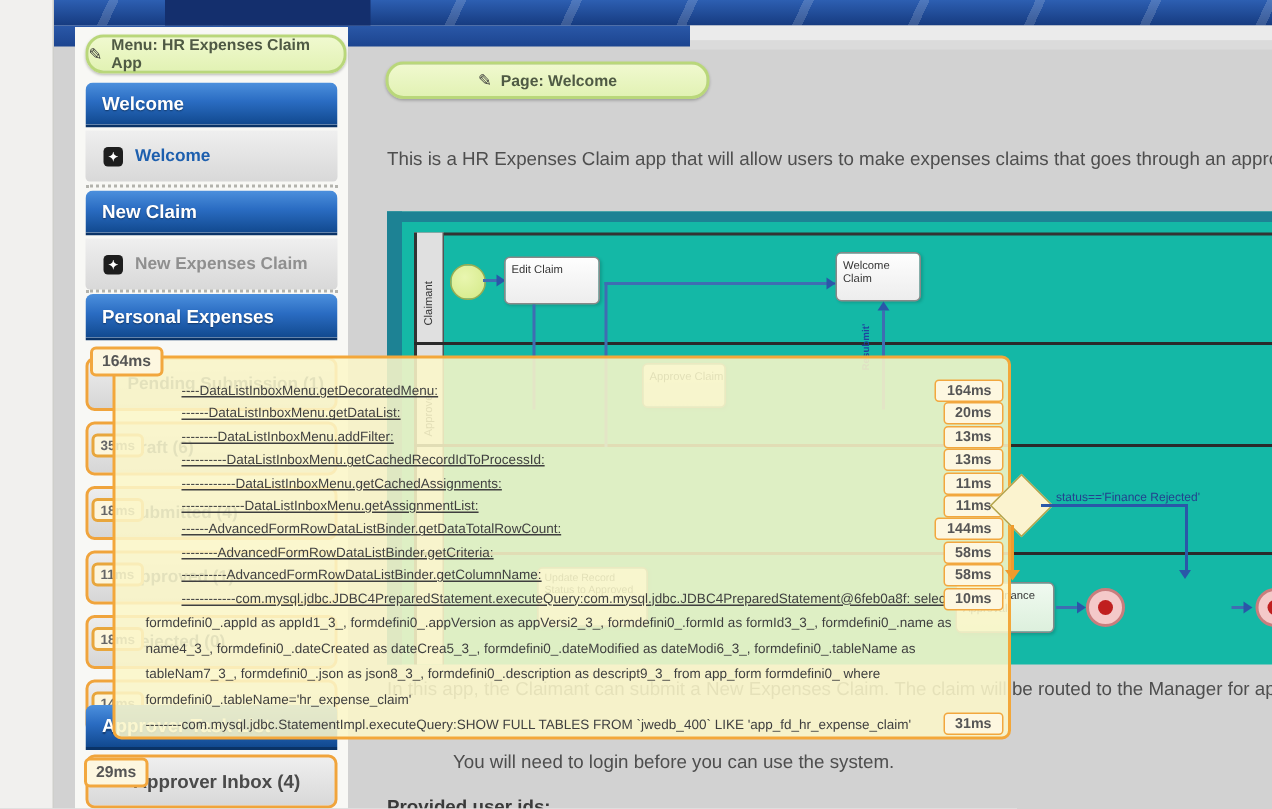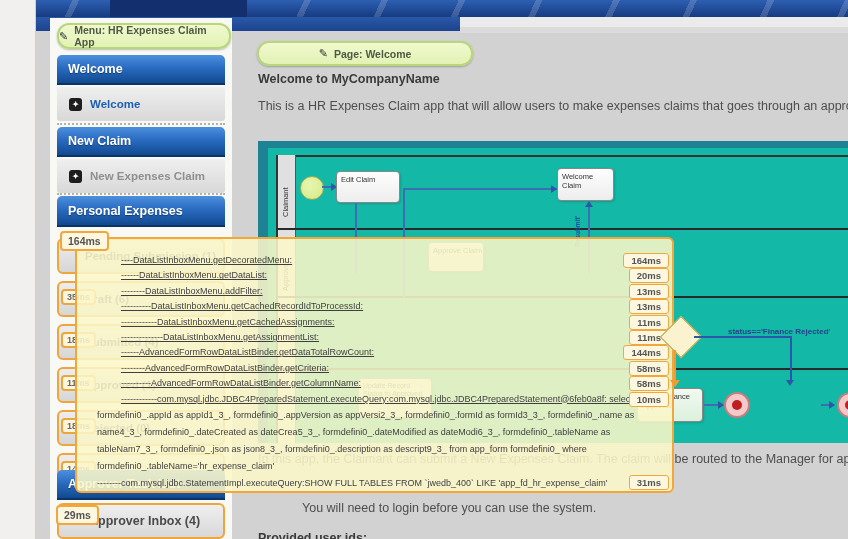--- a/index.html
+++ b/index.html
@@ -80,21 +80,21 @@
   .arr-up{position:absolute;width:0;height:0;border-left:4px solid transparent;border-right:4px solid transparent;border-bottom:6px solid #2a57a8;}
   .arr-dn{position:absolute;width:0;height:0;border-left:4px solid transparent;border-right:4px solid transparent;border-top:6px solid #2a57a8;}
   .rot-lbl{position:absolute;writing-mode:vertical-rl;transform:rotate(180deg);
       font-size:6.5px;font-weight:bold;color:#1e46a0;}
   .faint-node{opacity:.9;}
   .end-ev{position:absolute;width:26px;height:26px;border-radius:50%;background:#f4c9c9;
       border:2px solid #c97d7d;box-sizing:border-box;}
   .end-ev::after{content:"";position:absolute;left:6px;top:6px;width:10px;height:10px;border-radius:50%;background:#c01f1f;}
   .gateway{left:666px;top:322px;width:30px;height:30px;transform:rotate(45deg);
       background:#fbf3cf;border:1.5px solid #b3a44c;z-index:6;box-sizing:border-box;}
-  .status-lbl{left:728px;top:327px;font-size:8px;font-weight:bold;color:#23418e;z-index:6;white-space:nowrap;}
+  .status-lbl{left:704px;top:327px;font-size:8px;font-weight:normal;color:#23418e;z-index:6;white-space:nowrap;}
   .flow-h{left:694px;top:336px;width:98px;height:2px;background:#2a57a8;z-index:6;}
   .flow-v{left:790px;top:336px;width:2px;height:46px;background:#2a57a8;z-index:6;}
   .flow-arr{left:786px;top:380px;z-index:6;}
   .orange-v{left:674px;top:350px;width:2px;height:32px;background:#ef9b2d;z-index:6;position:absolute;}
   .orange-arr{left:670px;top:380px;width:0;height:0;border-left:5px solid transparent;border-right:5px solid transparent;border-top:7px solid #ef9b2d;z-index:6;position:absolute;}
 
   
   .overlay{left:75px;top:237px;width:599px;height:256px;background:rgba(251,246,200,.88);
       border:2px solid #f3a73a;border-radius:6px;z-index:5;box-sizing:border-box;
       padding-top:14px;overflow:hidden;}
@@ -187,21 +187,20 @@
   </div>
   <div class="abs approver-item">
     <span>Approver Inbox (4)</span>
   </div>
 
   <div class="abs pill page-pill">
     <span class="pencil">✎</span>
     <span>Page: Welcome</span>
   </div>
 
-  <div class="abs h-title">Welcome to MyCompanyName</div>
   <div class="abs ptext-line para1">This is a HR Expenses Claim app that will allow users to make expenses claims that goes through an approval process.</div>
   <div class="abs ptext-line para2">In this app, the Claimant can submit a New Expenses Claim. The claim will be routed to the Manager for approval.</div>
   <div class="abs ptext-line para3">You will need to login before you can use the system.</div>
   <div class="abs ptext-line para4">Provided user ids:</div>
 
   <div class="abs diagram">
     <div class="abs teal-top"></div>
     <div class="abs teal-left"></div>
     <div class="abs pool-top"></div>
     <div class="abs label-col"></div>

